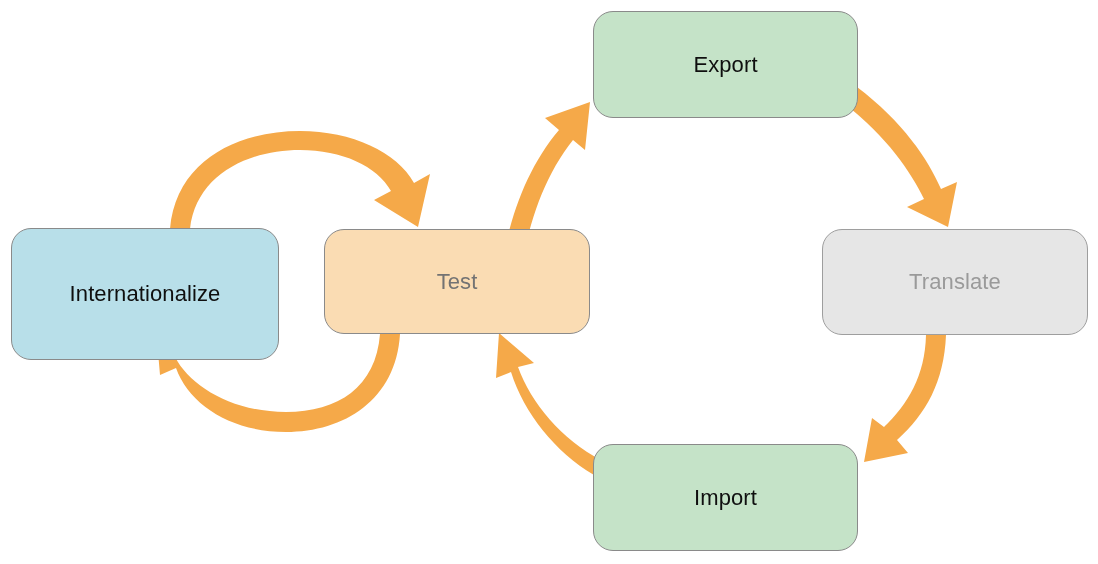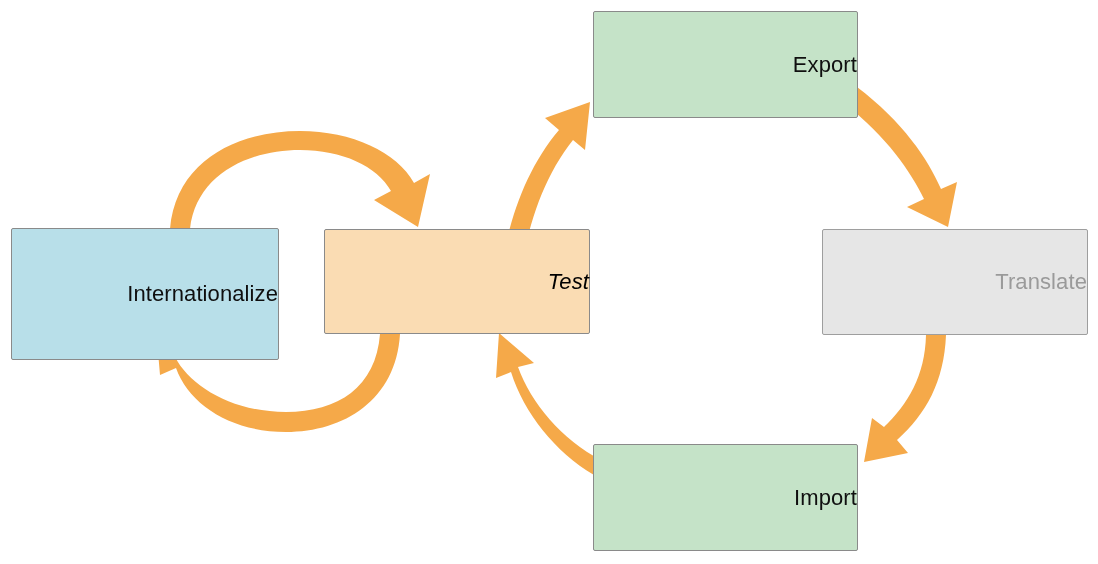--- a/index.html
+++ b/index.html
@@ -20,25 +20,25 @@
   #arrow-layer {
     position: absolute;
     left: 0;
     top: 0;
     width: 1098px;
     height: 564px;
   }
   .node {
     position: absolute;
     box-sizing: border-box;
-    border-radius: 2px;
+    border-radius: 20px;
     border: 1px solid #8a8a8a;
     display: flex;
     align-items: center;
-    justify-content: flex-end;
+    justify-content: center;
     z-index: 5;
   }
   .node-label {
     font-size: 22px;
     line-height: 1;
     letter-spacing: 0.1px;
     text-align: center;
     white-space: nowrap;
     user-select: none;
   }
@@ -51,21 +51,21 @@
   }
   .node-internationalize .node-label { color: #0f0f0f; }
 
   .node-test {
     left: 324px;
     top: 229px;
     width: 266px;
     height: 105px;
     background: #fadcb3;
   }
-  .node-test .node-label { color: #000000; font-style: italic; }
+  .node-test .node-label { color: #737373; }
 
   .node-export {
     left: 593px;
     top: 11px;
     width: 265px;
     height: 107px;
     background: #c5e3c8;
   }
   .node-export .node-label { color: #0f0f0f; }
 

